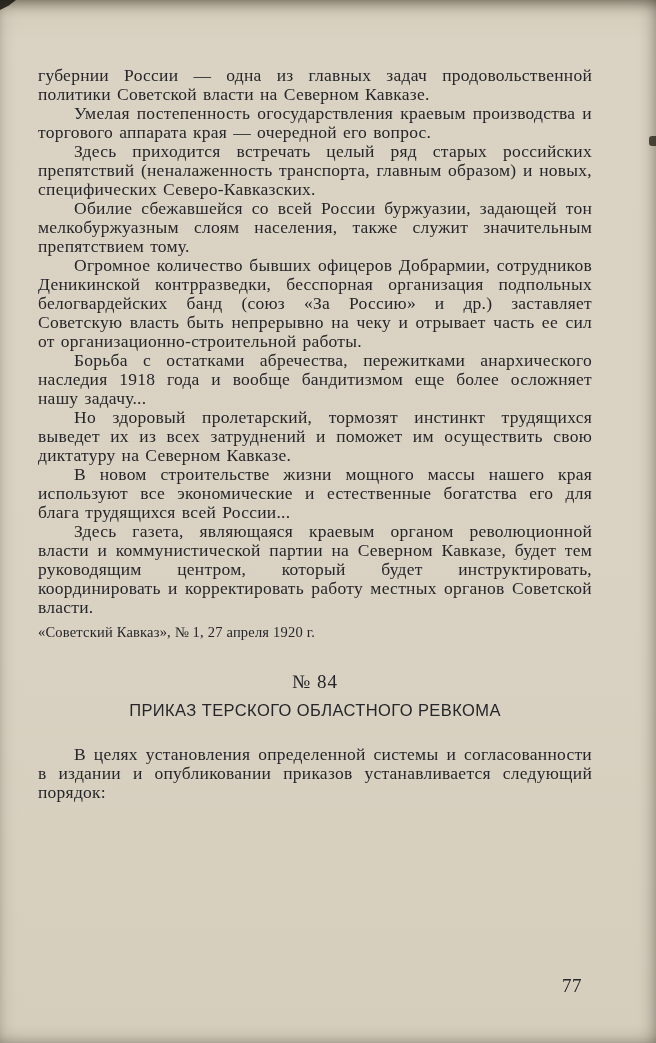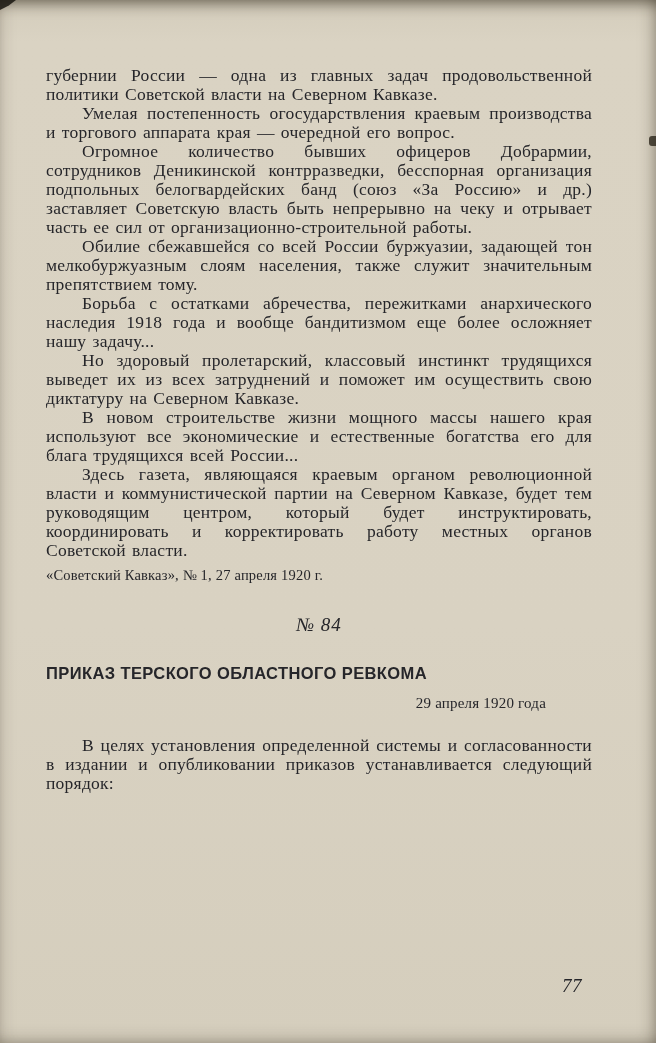--- a/index.html
+++ b/index.html
@@ -40,21 +40,21 @@
     right: 0;
     top: 136px;
     width: 7px;
     height: 10px;
     background: #2a251a;
     border-radius: 3px 0 0 3px;
     opacity: 0.8;
   }
   .content {
     position: absolute;
-    left: 46px;
+    left: 38px;
     right: 64px;
     top: 66px;
   }
   .body-par {
     margin: 0;
     font-size: 17.5px;
     line-height: 19px;
     text-align: justify;
     text-indent: 36px;
     letter-spacing: 0.25px;
@@ -65,78 +65,76 @@
   }
   .source-line {
     margin: 7px 0 15px 0;
     font-size: 14.5px;
     line-height: 17px;
     letter-spacing: 0.2px;
   }
   .doc-number {
     margin-top: 30px;
     text-align: center;
-    font-style: italic;
     font-size: 19px;
     letter-spacing: 1px;
   }
   .doc-title {
-    margin-top: 27px;
-    text-align: left;
+    margin-top: 7px;
+    text-align: center;
     font-family: "Liberation Sans", sans-serif;
-    font-weight: bold;
+    font-weight: normal;
     font-size: 16.5px;
     line-height: 21px;
     letter-spacing: 0.4px;
   }
   .doc-date {
     margin-top: 11px;
     text-align: right;
     padding-right: 46px;
     font-size: 15px;
     letter-spacing: 0.2px;
   }
   .doc-body {
     margin-top: 24px;
   }
   .page-number {
     position: absolute;
     right: 74px;
     bottom: 46px;
-    font-style: italic;
     font-size: 19px;
     letter-spacing: 0.5px;
   }
 </style>
 </head>
 <body>
 
 <div class="scan-page">
   <div class="corner-speck"></div>
   <div class="edge-speck"></div>
 
   <div class="content">
 
     <p class="body-par no-indent">губернии России — одна из главных задач продовольственной политики Советской власти на Северном Кавказе.</p>
     <p class="body-par">Умелая постепенность огосударствления краевым производства и торгового аппарата края — очередной его вопрос.</p>
+    <p class="body-par">Здесь приходится встречать целый ряд старых российских препятствий (неналаженность транспорта, главным образом) и новых, специфических Северо-Кавказских.</p>
+    <p class="body-par">Обилие сбежавшейся со всей России буржуазии, задающей тон мелкобуржуазным слоям населения, также служит значительным препятствием тому.</p>
     <p class="body-par">Огромное количество бывших офицеров Добрармии, сотрудников Деникинской контрразведки, бесспорная организация подпольных белогвардейских банд (союз «За Россию» и др.) заставляет Советскую власть быть непрерывно на чеку и отрывает часть ее сил от организационно-строительной работы.</p>
-    <p class="body-par">Обилие сбежавшейся со всей России буржуазии, задающей тон мелкобуржуазным слоям населения, также служит значительным препятствием тому.</p>
     <p class="body-par">Борьба с остатками абречества, пережитками анархического наследия 1918 года и вообще бандитизмом еще более осложняет нашу задачу...</p>
-    <p class="body-par">Но здоровый пролетарский, классовый инстинкт трудящихся выведет их из всех затруднений и поможет им осуществить свою диктатуру на Северном Кавказе.</p>
+    <p class="body-par">Но здоровый пролетарский, тормозят инстинкт трудящихся выведет их из всех затруднений и поможет им осуществить свою диктатуру на Северном Кавказе.</p>
     <p class="body-par">В новом строительстве жизни мощного массы нашего края используют все экономические и естественные богатства его для блага трудящихся всей России...</p>
     <p class="body-par">Здесь газета, являющаяся краевым органом революционной власти и коммунистической партии на Северном Кавказе, будет тем руководящим центром, который будет инструктировать, координировать и корректировать работу местных органов Советской власти.</p>
 
     <p class="source-line">«Советский Кавказ», № 1, 27 апреля 1920 г.</p>
 
     <div class="doc-number">№ 84</div>
 
     <div class="doc-title">
       <div>ПРИКАЗ ТЕРСКОГО ОБЛАСТНОГО РЕВКОМА</div>
     </div>
 
-    <div class="doc-date">29 апреля 1920 года</div>
 
     <p class="body-par doc-body">В целях установления определенной системы и согласованности в издании и опубликовании приказов устанавливается следующий порядок:</p>
 
   </div>
 
   <div class="page-number">77</div>
 </div>
 
 </body></html>

